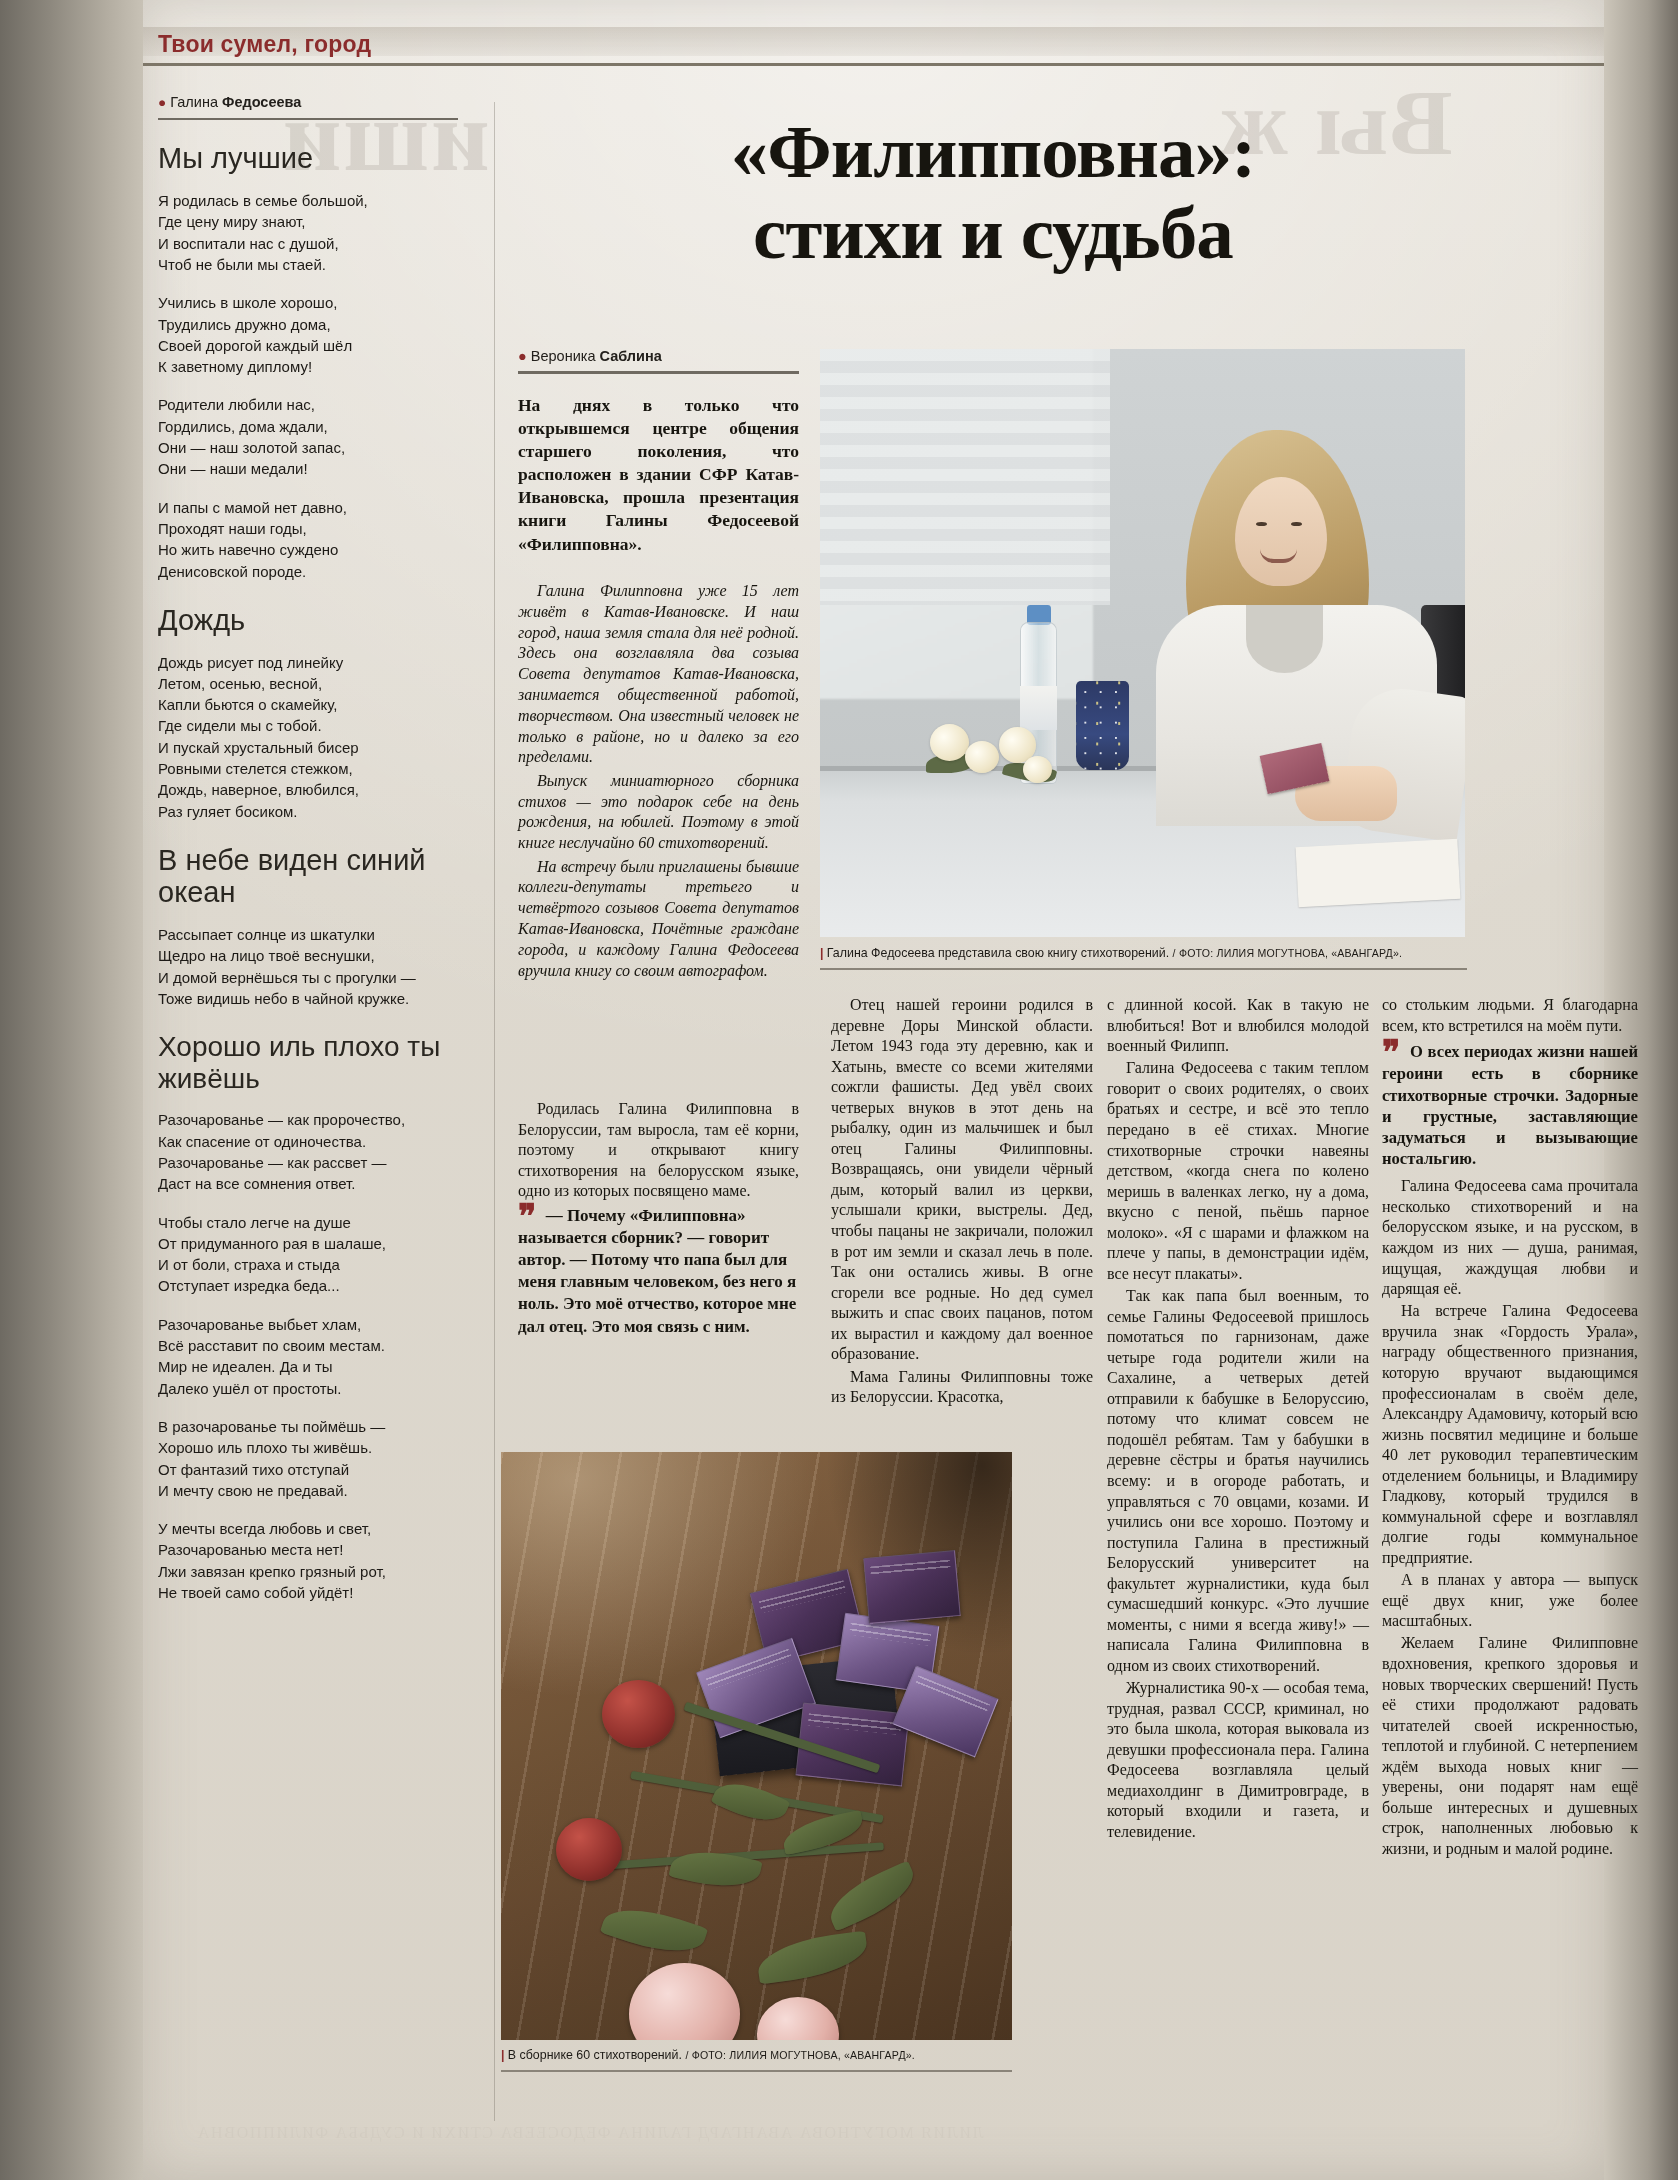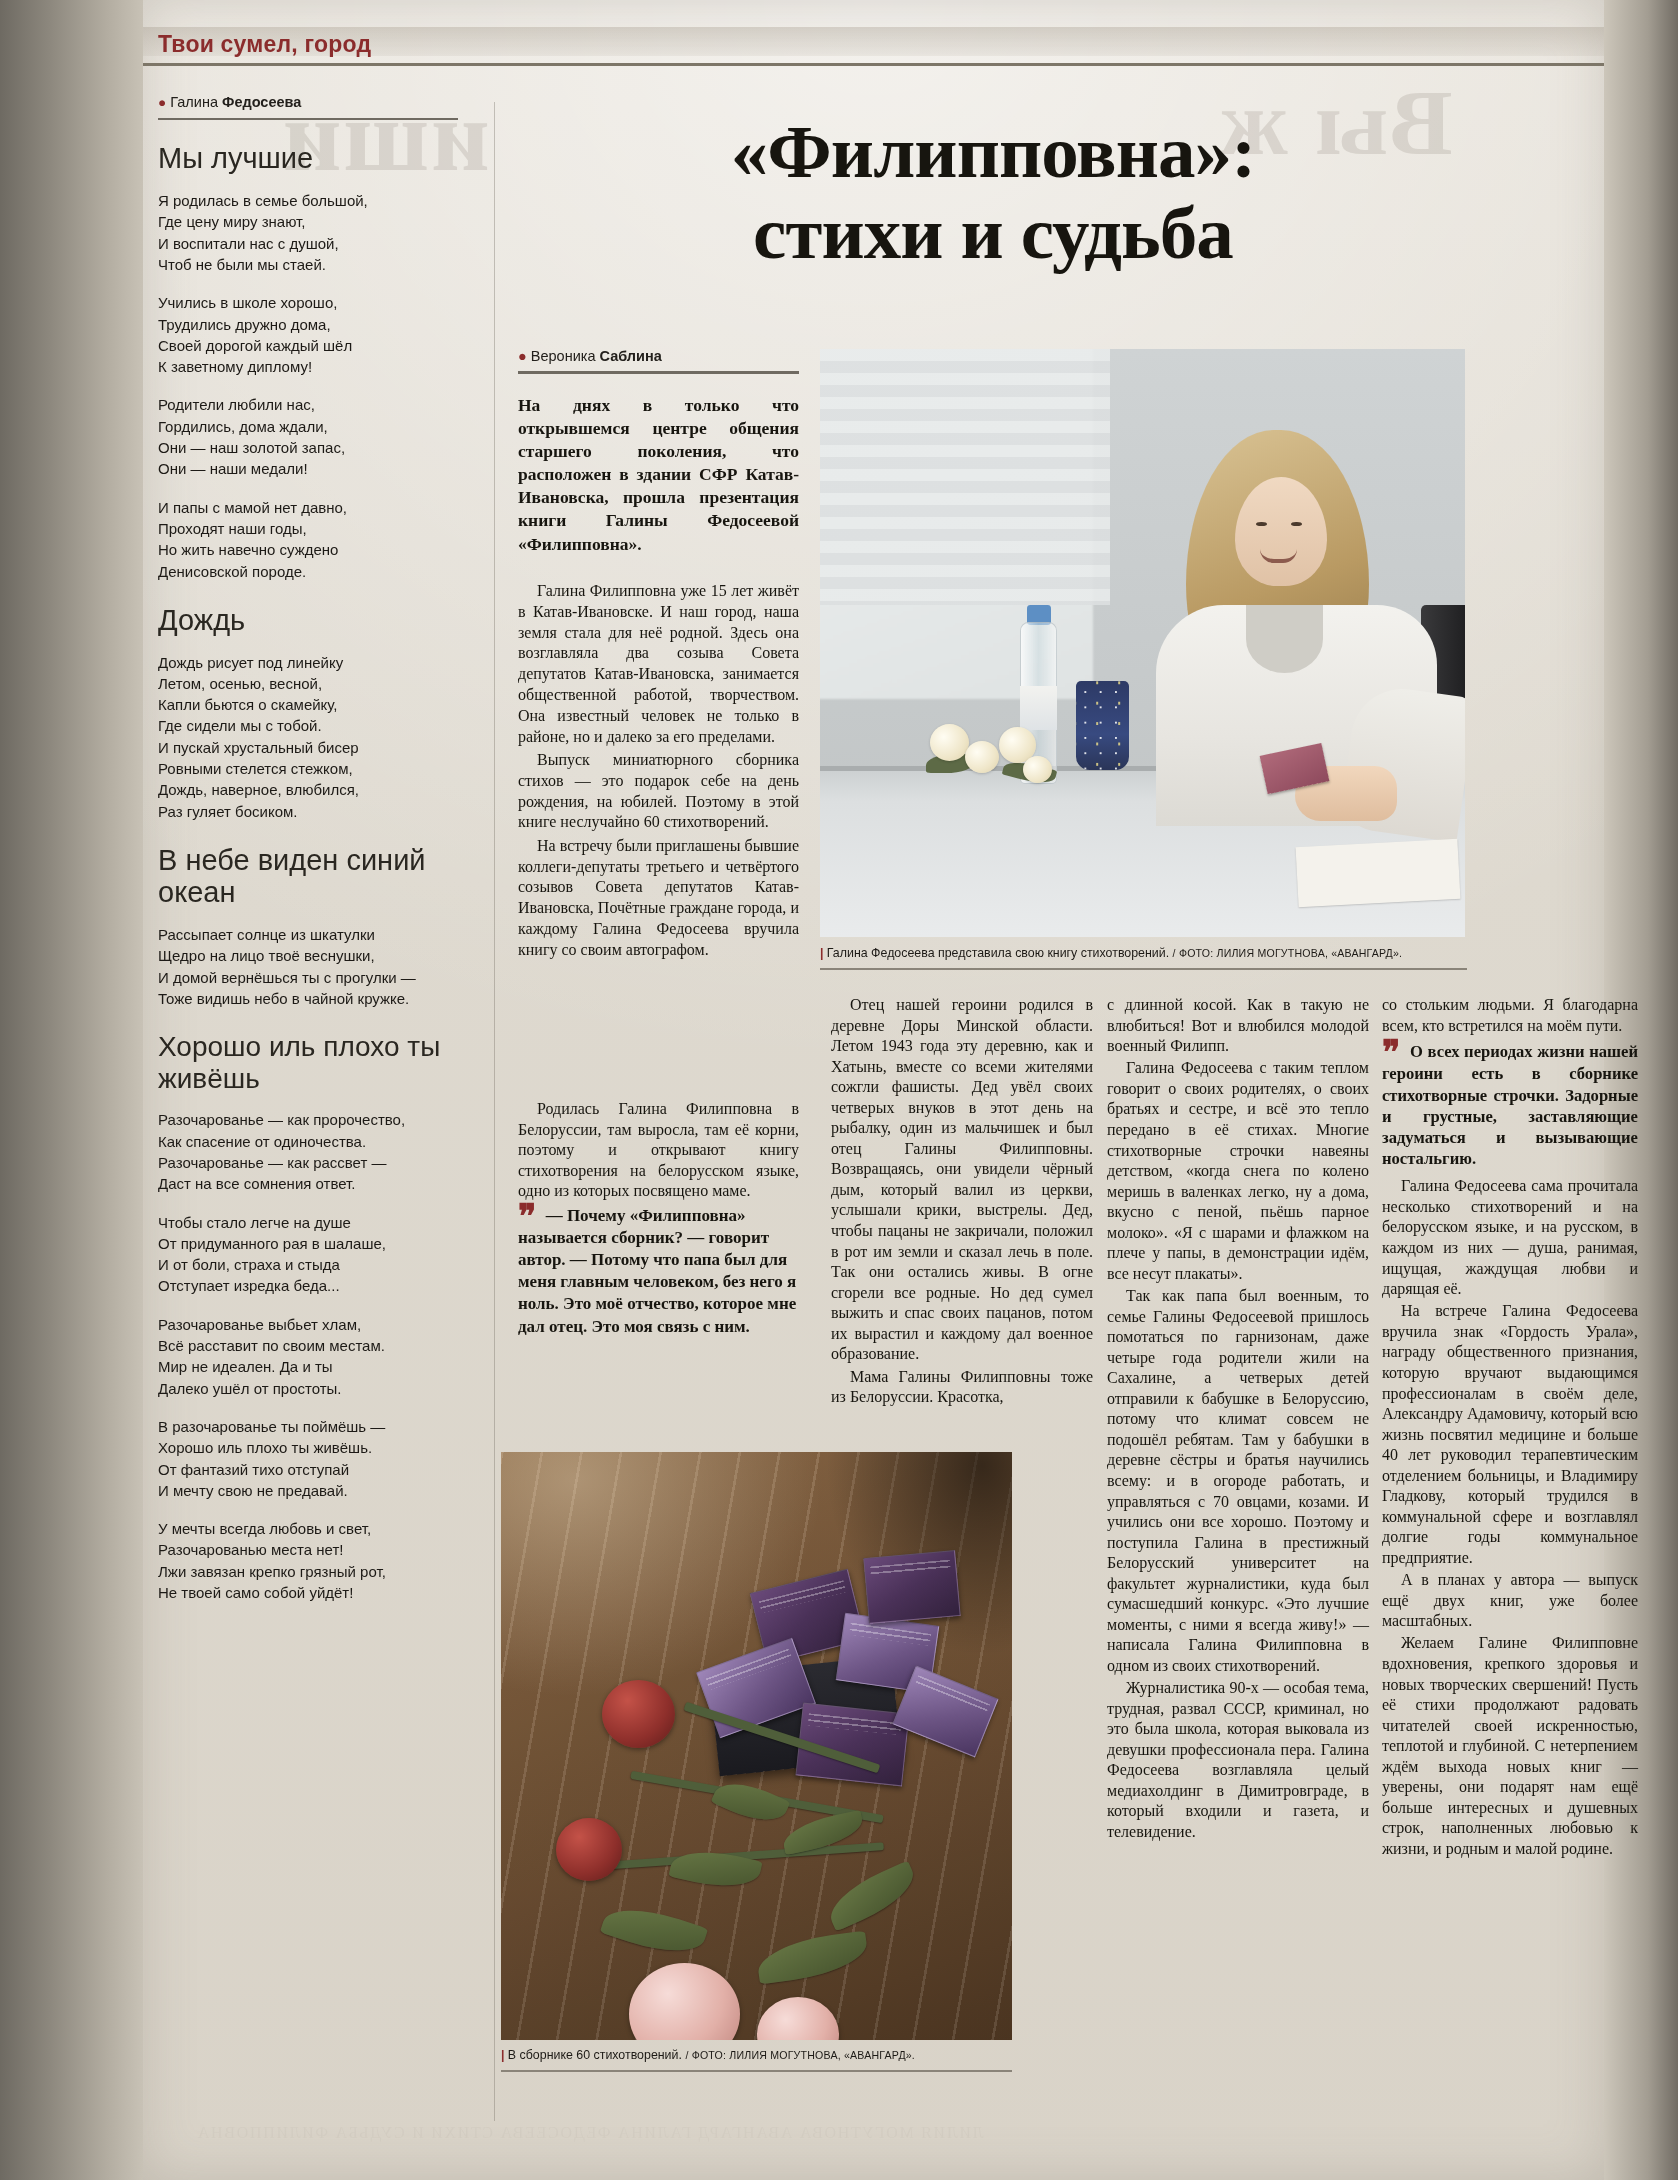--- a/index.html
+++ b/index.html
@@ -123,21 +123,21 @@
     font-family: "Liberation Serif", serif;
     font-weight: bold; font-size: 17.5px; line-height: 1.32; color: #17150f;
     text-align: justify;
   }
   .col-intro {
     position: absolute; left: 518px; top: 581px; width: 281px;
     font-family: "Liberation Serif", serif;
     font-size: 16px; line-height: 1.30; color: #17150f;
     text-align: justify;
   }
-  .col-intro p { margin: 0 0 2.6px 0; text-indent: 19px; }
+  .col-intro p { margin: 0 0 2.6px 0; text-indent: 19px; font-style: italic; }
 
   
   .photo-main {
     position: absolute; left: 820px; top: 349px; width: 645px; height: 588px;
     overflow: hidden;
     background: #b9bec2;
   }
   .caption {
     font-family: "Liberation Sans", sans-serif;
     font-size: 12.4px; color: #1d1a16;

